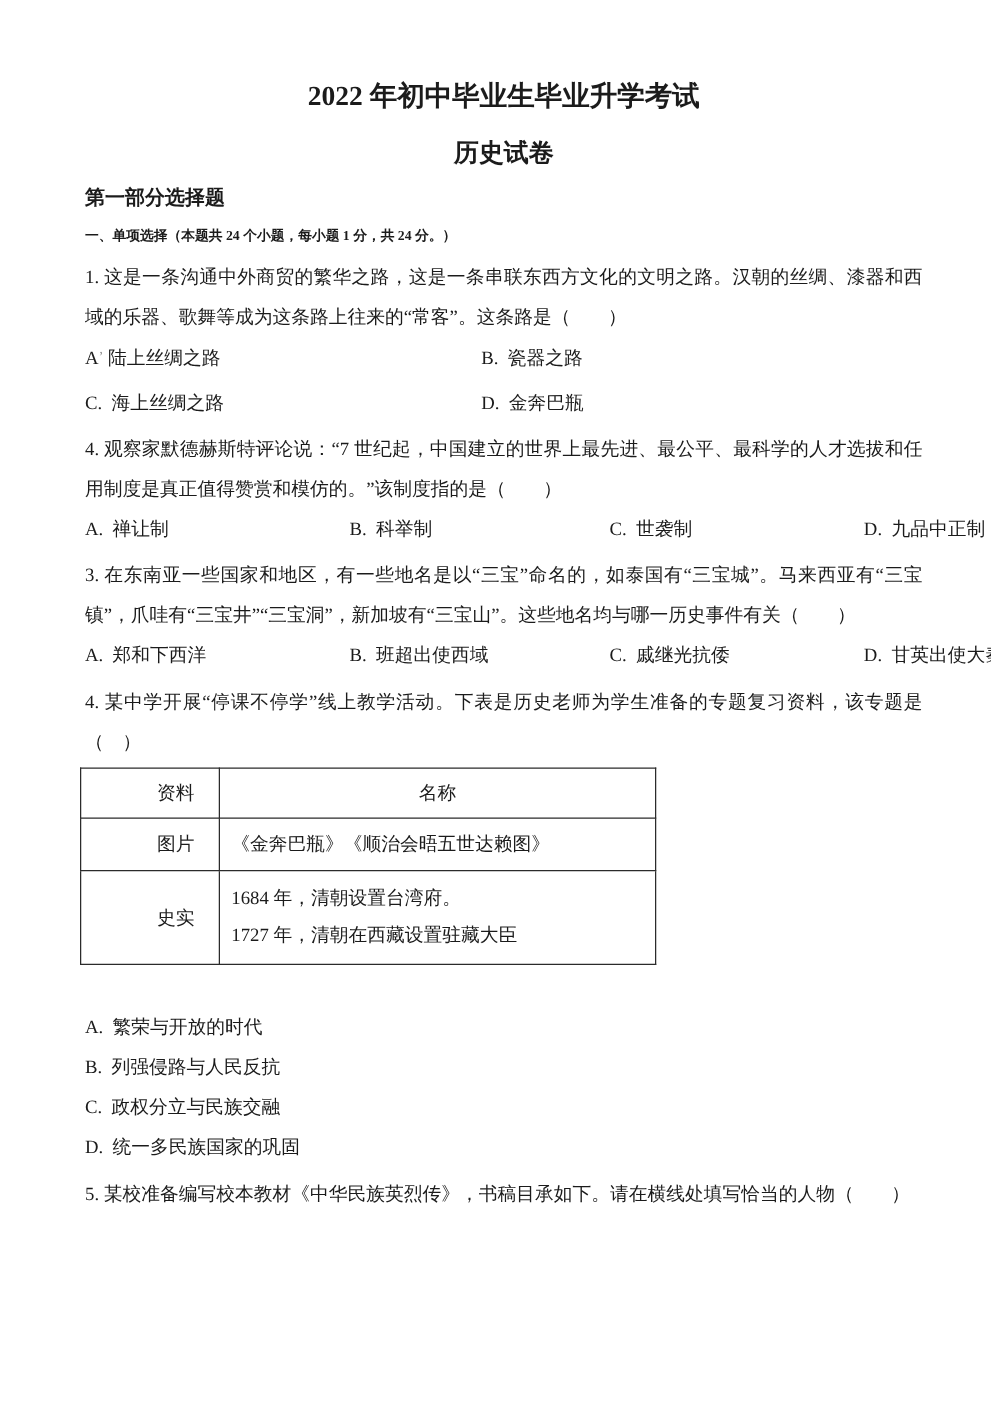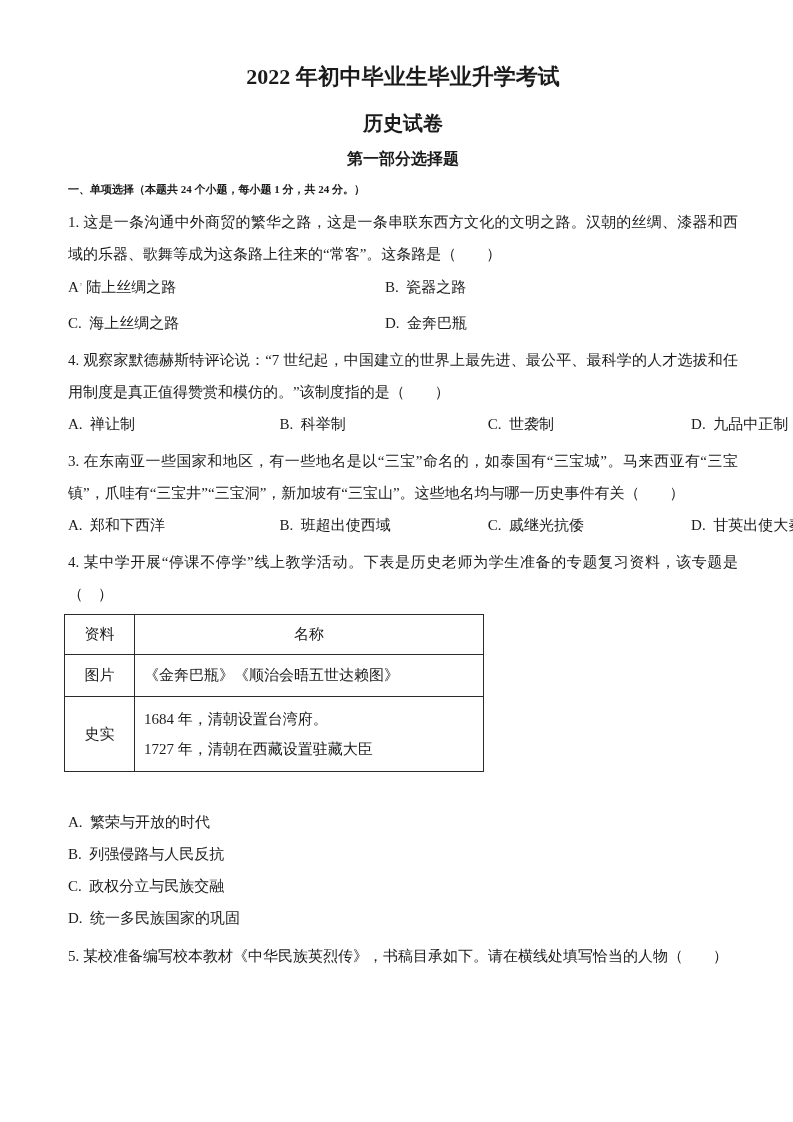--- a/index.html
+++ b/index.html
@@ -10,29 +10,29 @@
     box-sizing: border-box;
     padding: 0 55px 0 68px;
     background: #ffffff;
     overflow: hidden;
     font-family: "Liberation Serif", "DejaVu Serif", serif;
     color: #1b1b1b;
     border-radius: 12px;
   }
   .title    { margin: 62px 0 0; text-align: center; font-size: 22px; font-weight: 700; line-height: 30px; }
   .subtitle { margin: 18px 0 0; text-align: center; font-size: 20px; font-weight: 700; line-height: 27px; }
-  .part     { margin: 11px 0 0; text-align: center; font-size: 16px; font-weight: 700; line-height: 22px; }
+  .part     { margin: 11px 0 0; font-size: 16px; font-weight: 700; line-height: 22px; }
   .instr    { margin: 8px 0 0;  font-size: 11px; font-weight: 700; line-height: 22px; }
   .qtext    { margin: 6px 0 0;  font-size: 15px; line-height: 32px; text-align: justify; }
   .opts     { font-size: 15px; }
   .opts-2   { display: grid; grid-template-columns: 47.3% 52.7%; row-gap: 6px; margin-top: 2px; line-height: 30px; }
   .opts-4   { display: grid; grid-template-columns: 25% 24.5% 23.8% 26.7%; margin-top: 1px; line-height: 30px; gap: 44px; }
   .mat      { border-collapse: collapse; margin-top: 4px; margin-left: -4px; table-layout: fixed; }
   .mat th, .mat td { border: 1px solid #2b2b2b; font-size: 15px; font-weight: 400; padding: 0; vertical-align: middle; }
-  .mat .c1  { width: 69px; text-align: center; }
+  .mat .c1  { width: 69px; text-align: center; padding-left: 41px; }
   .mat .c2  { width: 339px; text-align: left; padding-left: 9px; }
   .mat .c2h { width: 339px; text-align: center; padding-left: 0; }
   .mat tr.r-head { height: 40px; }
   .mat tr.r-mid  { height: 42px; }
   .mat tr.r-big  { height: 75px; }
   .mat .cell-line { line-height: 30px; }
   .vopts    { margin-top: 34px; font-size: 15px; }
   .vopts .opt { line-height: 32px; }
   .q5       { margin-top: 6px; }
   .artifact { position: absolute; left: 79px; top: 280px; font-size: 11px; color: #8a8a8a;

